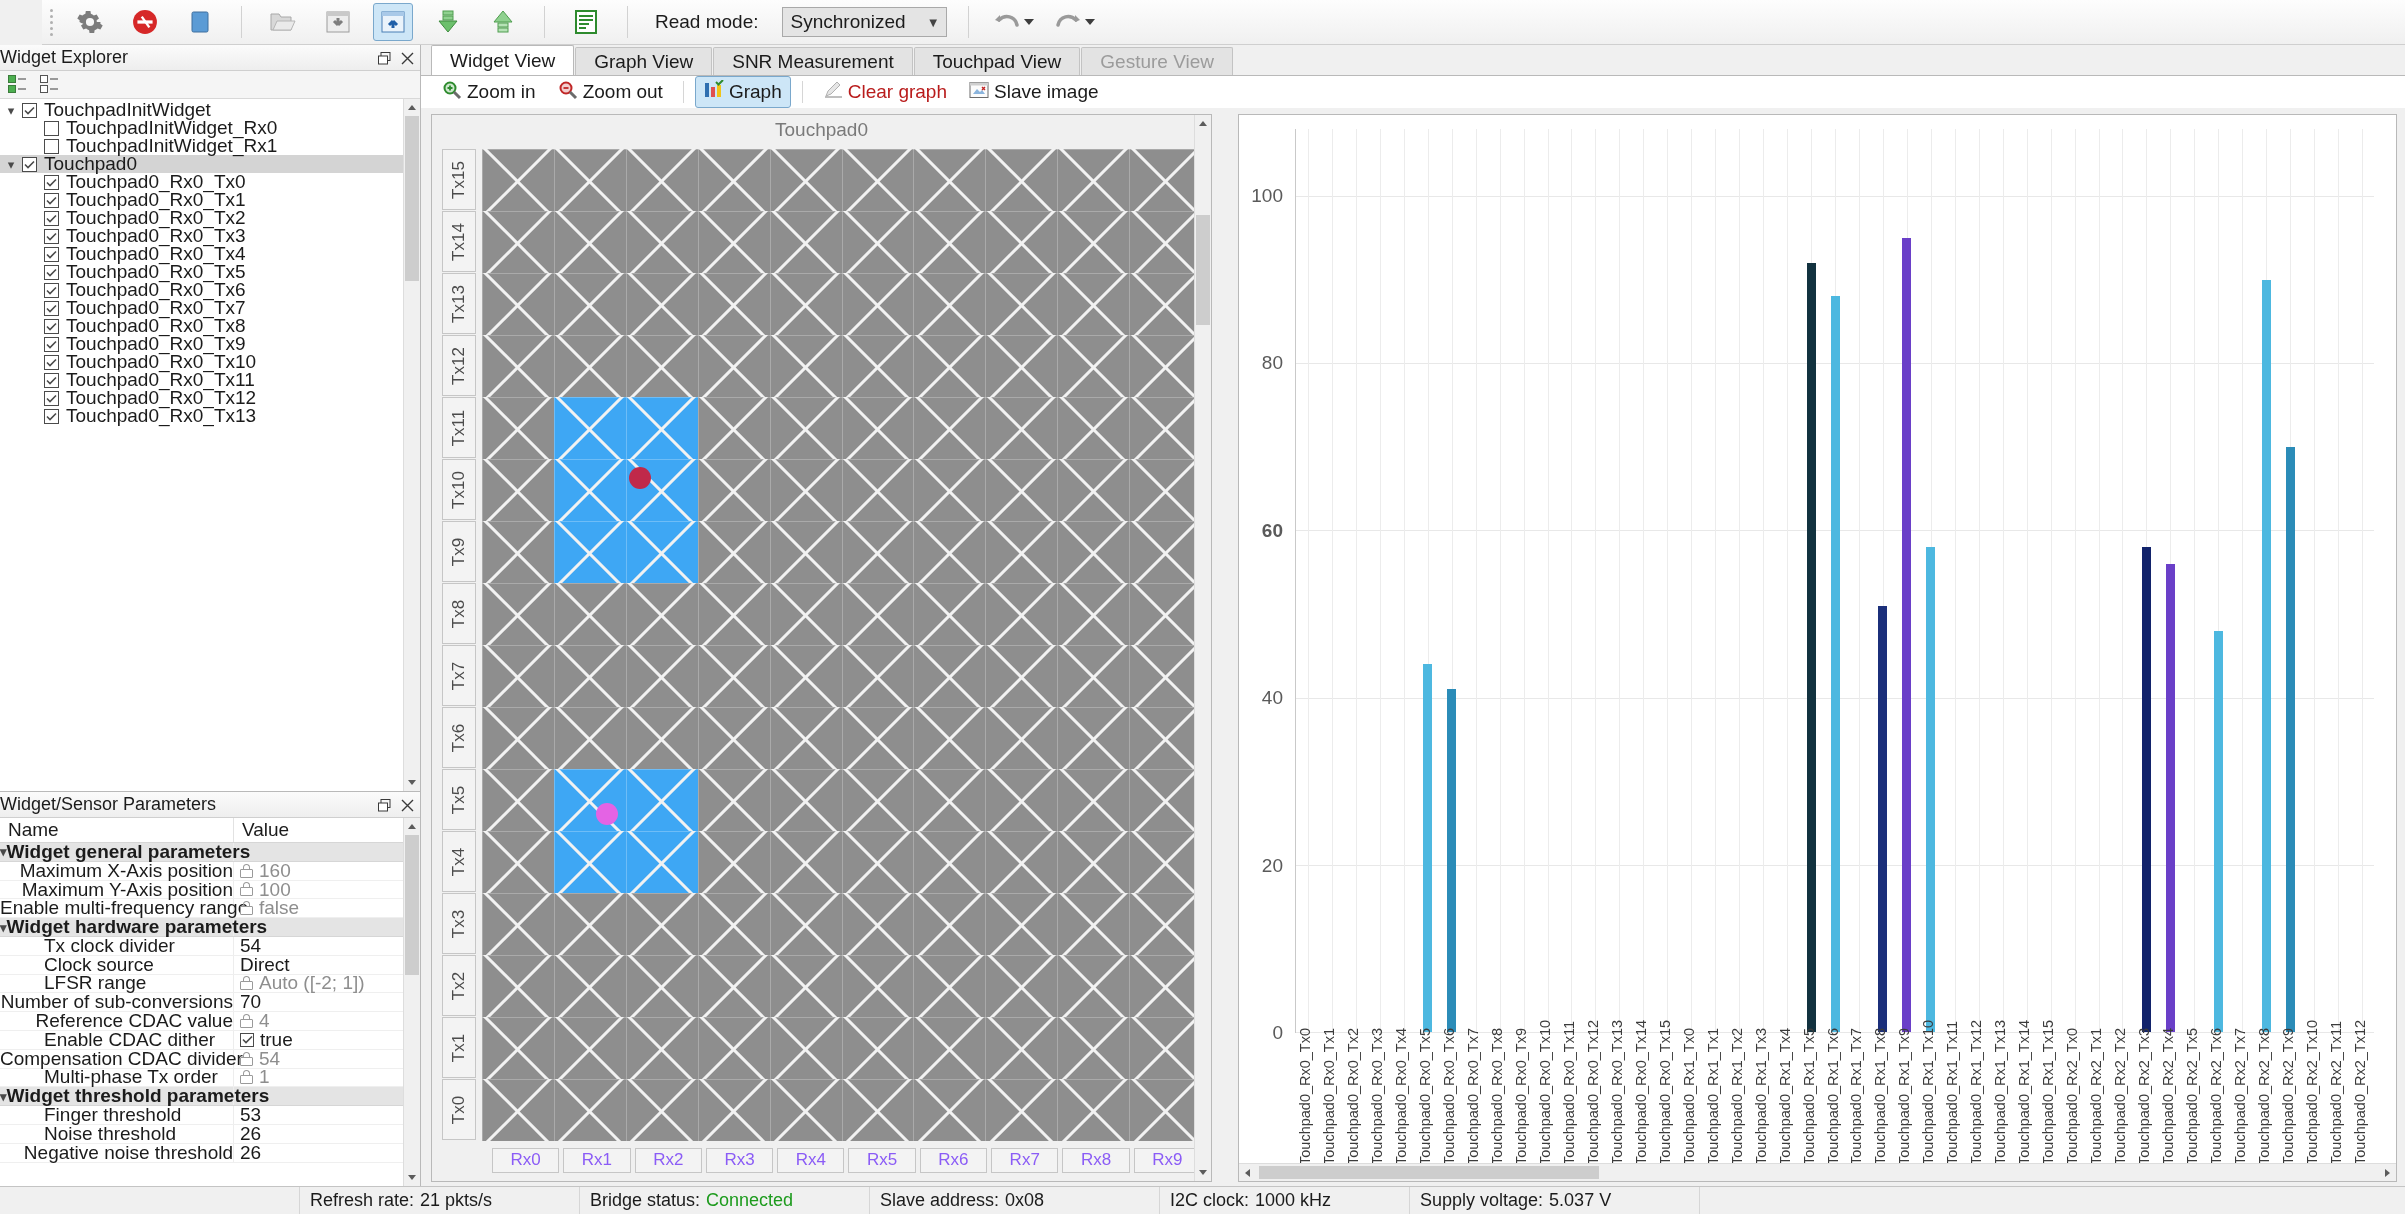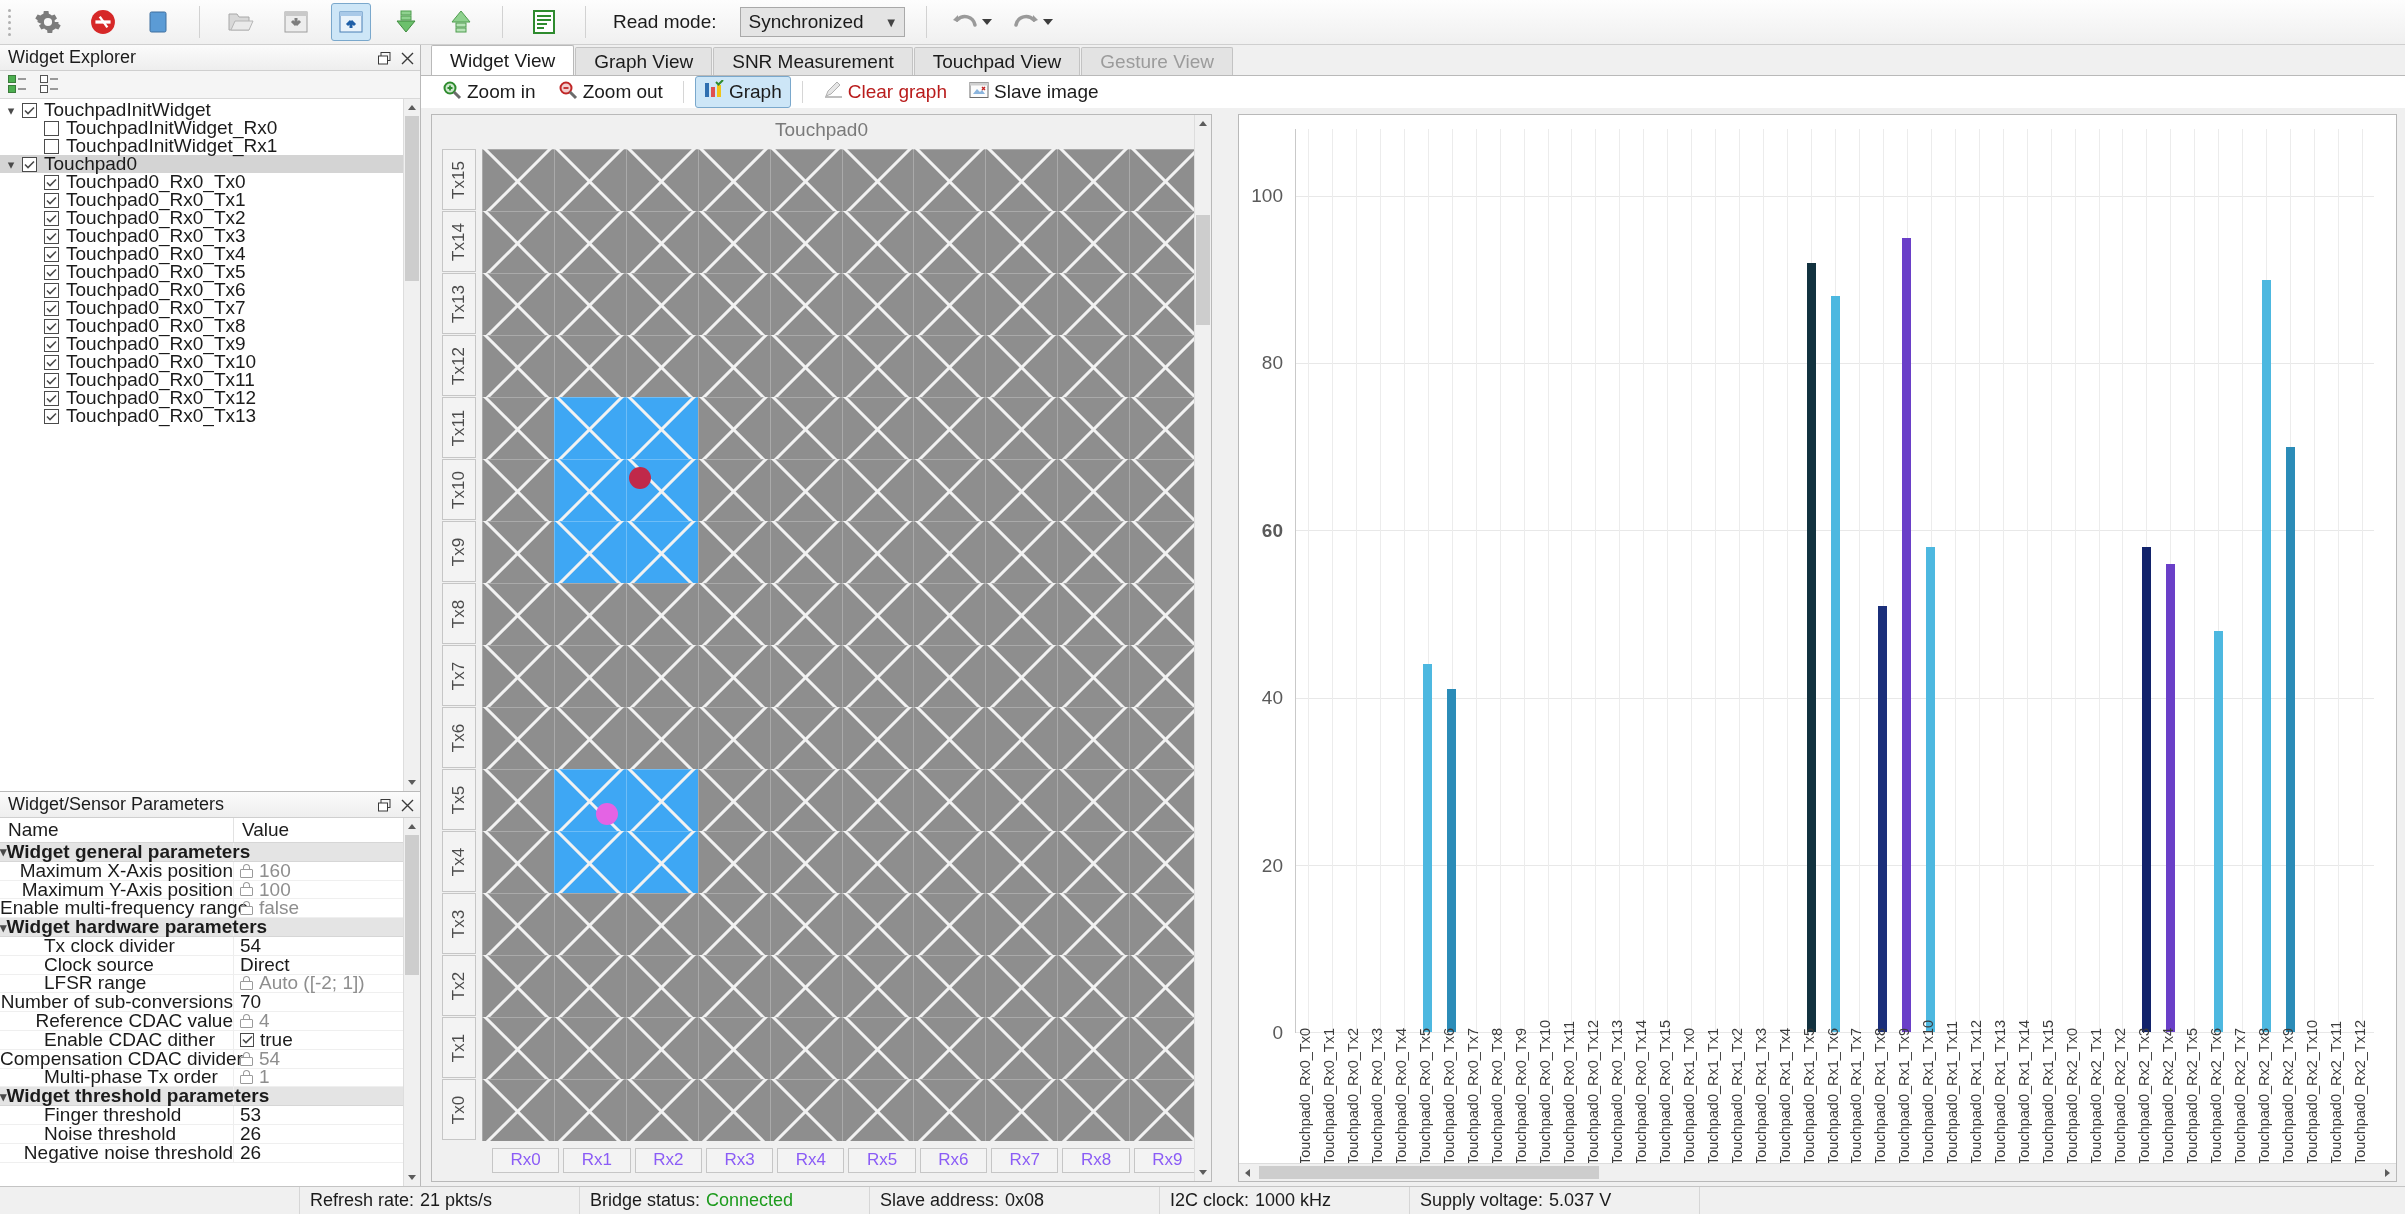--- a/index.html
+++ b/index.html
@@ -14,20 +14,21 @@
   }
   .app { width: 2405px; height: 1214px; display: flex; flex-direction: column; background:#f0f0f0; }
 
   
   .toolbar {
     height: 45px; min-height:45px;
     background: linear-gradient(#fdfdfd,#f0f0f0);
     border-bottom: 1px solid #cfcfcf;
     display: flex; align-items: center; padding: 16px 6px;
     gap: 15px;
+    margin-left: 42px;
   }
   .tb-grip { width:7px; height:32px; display:flex; flex-direction:column; justify-content:center; gap:3px; }
   .tb-grip i { display:block; width:3px; height:3px; background:#b0b0b0; border-radius:50%; margin-left:2px;}
   .tb-btn {
     width: 40px; height: 38px; display:flex; align-items:center; justify-content:center;
     border: 1px solid transparent; border-radius:3px; cursor:pointer;
   }
   .tb-btn.active { background:#cde6f7; border-color:#7aa8cc; }
   .tb-sep { width:1px; height:32px; background:#d2d2d2; margin:0 6px; }
   .tb-label { font-size:19px; margin:0 8px 0 6px; white-space:nowrap; }
@@ -42,21 +43,21 @@
 
   
   .body { flex:1; display:flex; min-height:0; }
   .left-col { width: 421px; min-width:421px; display:flex; flex-direction:column; background:#fff; border-right:1px solid #b9b9b9;}
   .right-col { flex:1; display:flex; flex-direction:column; background:#f0f0f0; min-width:0;}
 
   
   .dock-title {
     height: 26px; background: linear-gradient(#fbfbfb,#eeeeee);
     border-bottom:1px solid #cfcfcf;
-    display:flex; align-items:center; padding-left:8px; font-size:18px;
+    display:flex; align-items:center; font-size:18px;
     position:relative;
   }
   .dock-title .btns { position:absolute; right:6px; top:0; height:26px; display:flex; align-items:center; gap:10px;}
   .dock-btn { cursor:pointer; color:#333; font-size:16px; line-height:1; display:flex; align-items:center;}
 
   
   .tree-toolbar {
     height: 28px; background:#f5f5f5; border-bottom:1px solid #d8d8d8;
     display:flex; align-items:center; gap:10px; padding-left:8px;
   }

